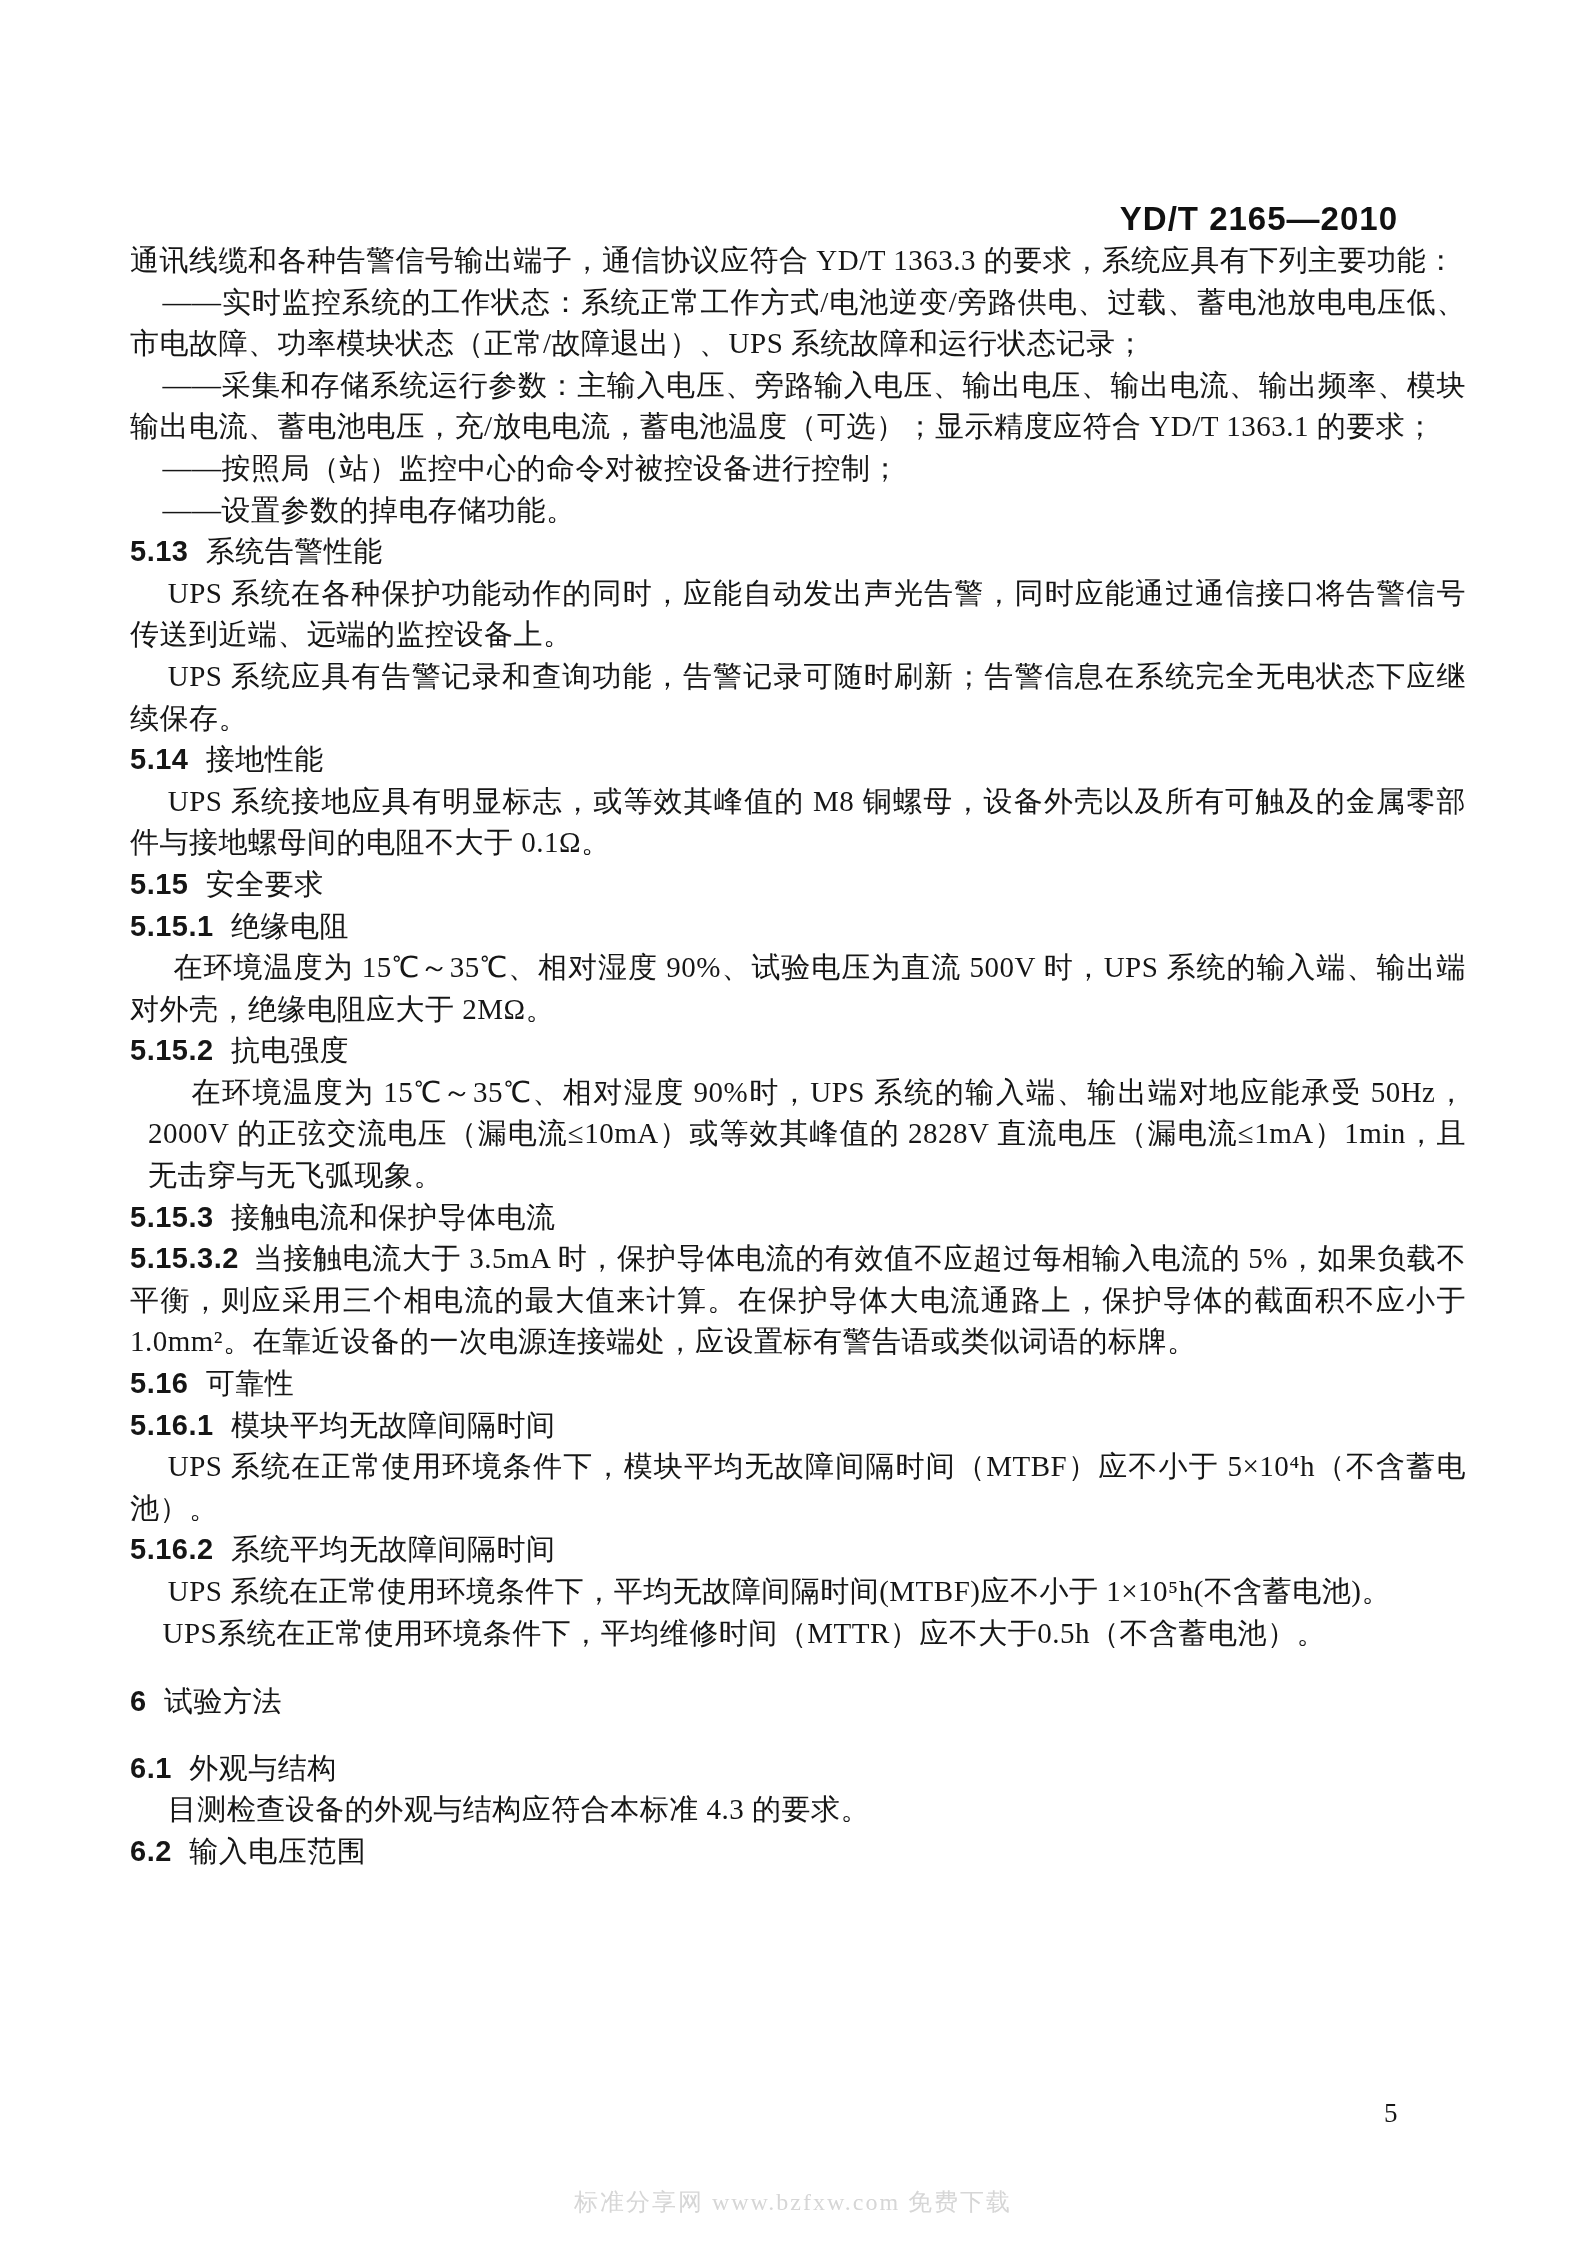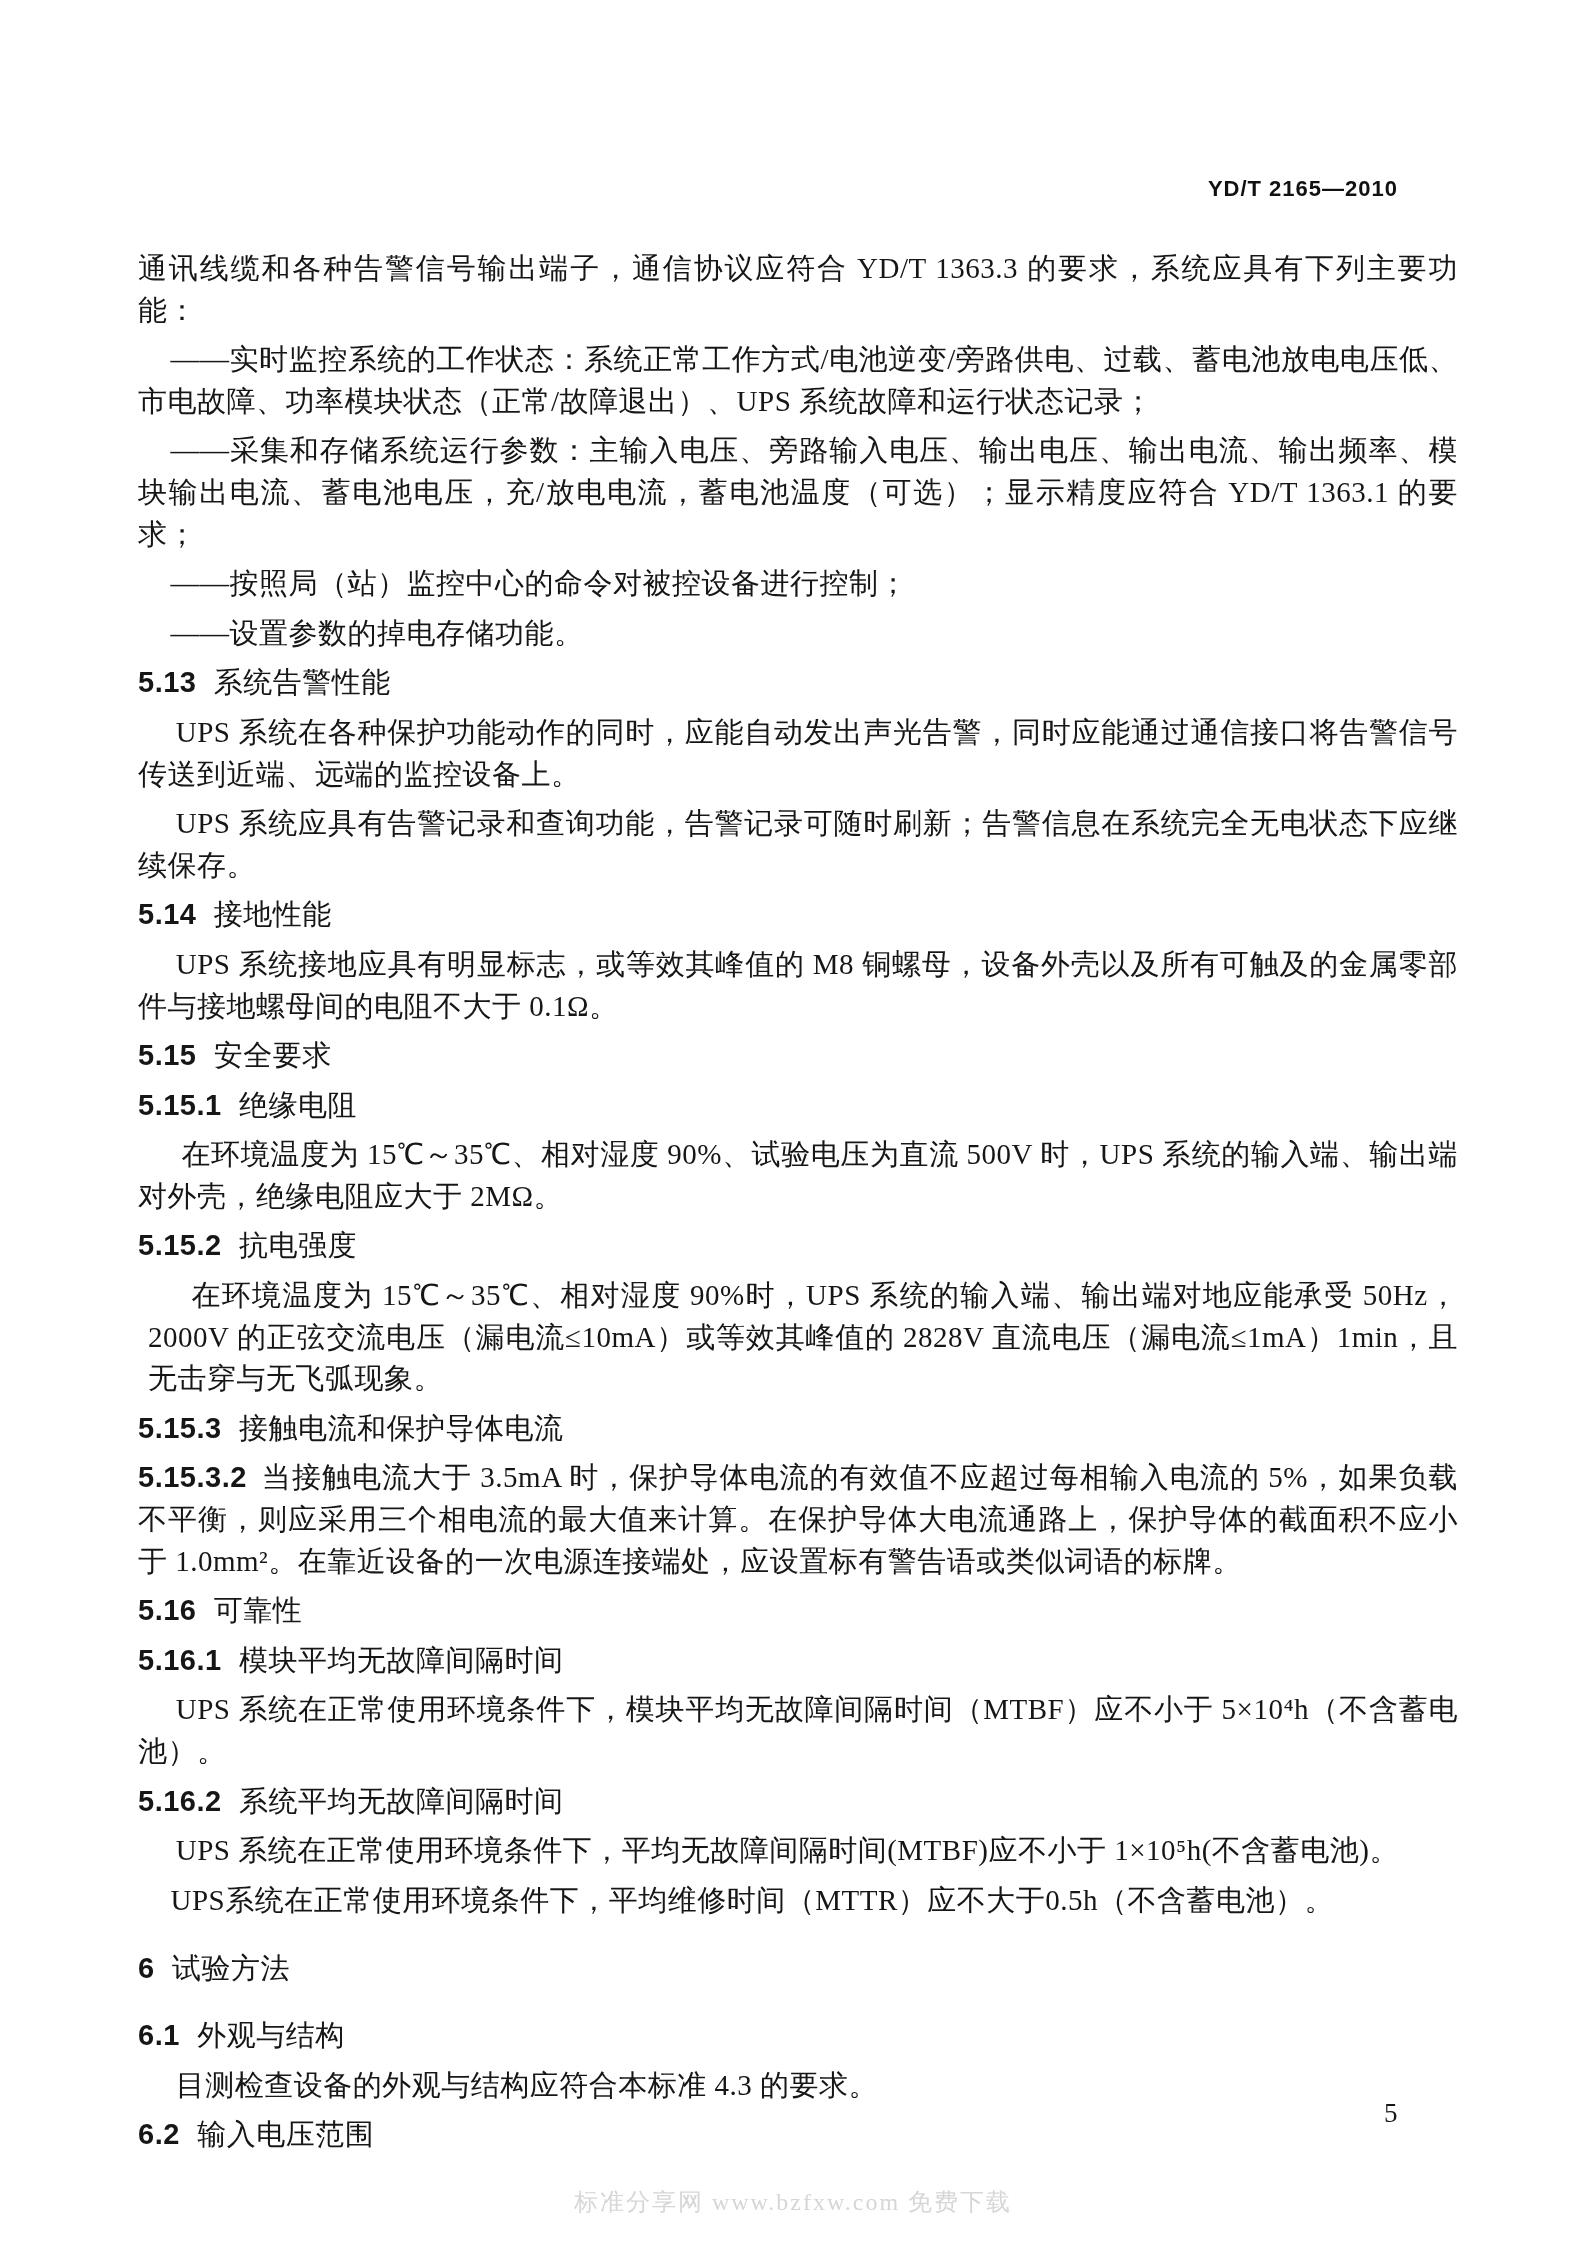--- a/index.html
+++ b/index.html
@@ -7,42 +7,42 @@
     position:relative;
     width:1586px;
     height:2244px;
     background:#ffffff;
     overflow:hidden;
     color:#161616;
     font-family:"Liberation Serif", serif;
   }
   .doc-header{
     position:absolute;
-    top:176px;
+    top:200px;
     right:188px;
     font-family:"Liberation Sans", sans-serif;
     font-weight:bold;
-    font-size:22px;
+    font-size:33px;
     letter-spacing:1px;
     color:#111;
     white-space:nowrap;
   }
   .doc-body{
     position:absolute;
     left:130px;
     top:240px;
     width:1336px;
     font-size:29px;
     line-height:41.6px;
     letter-spacing:0.5px;
     text-align:justify;
     color:#161616;
   }
   .doc-body p, .doc-body h2, .doc-body h3{
-    margin:8px;
+    margin:0;
     padding:0;
     font-size:29px;
     font-weight:normal;
   }
   .blk-heading{
     font-family:"Liberation Sans", sans-serif;
     font-weight:bold;
     text-align:left;
   }
   .blk-chapter{

